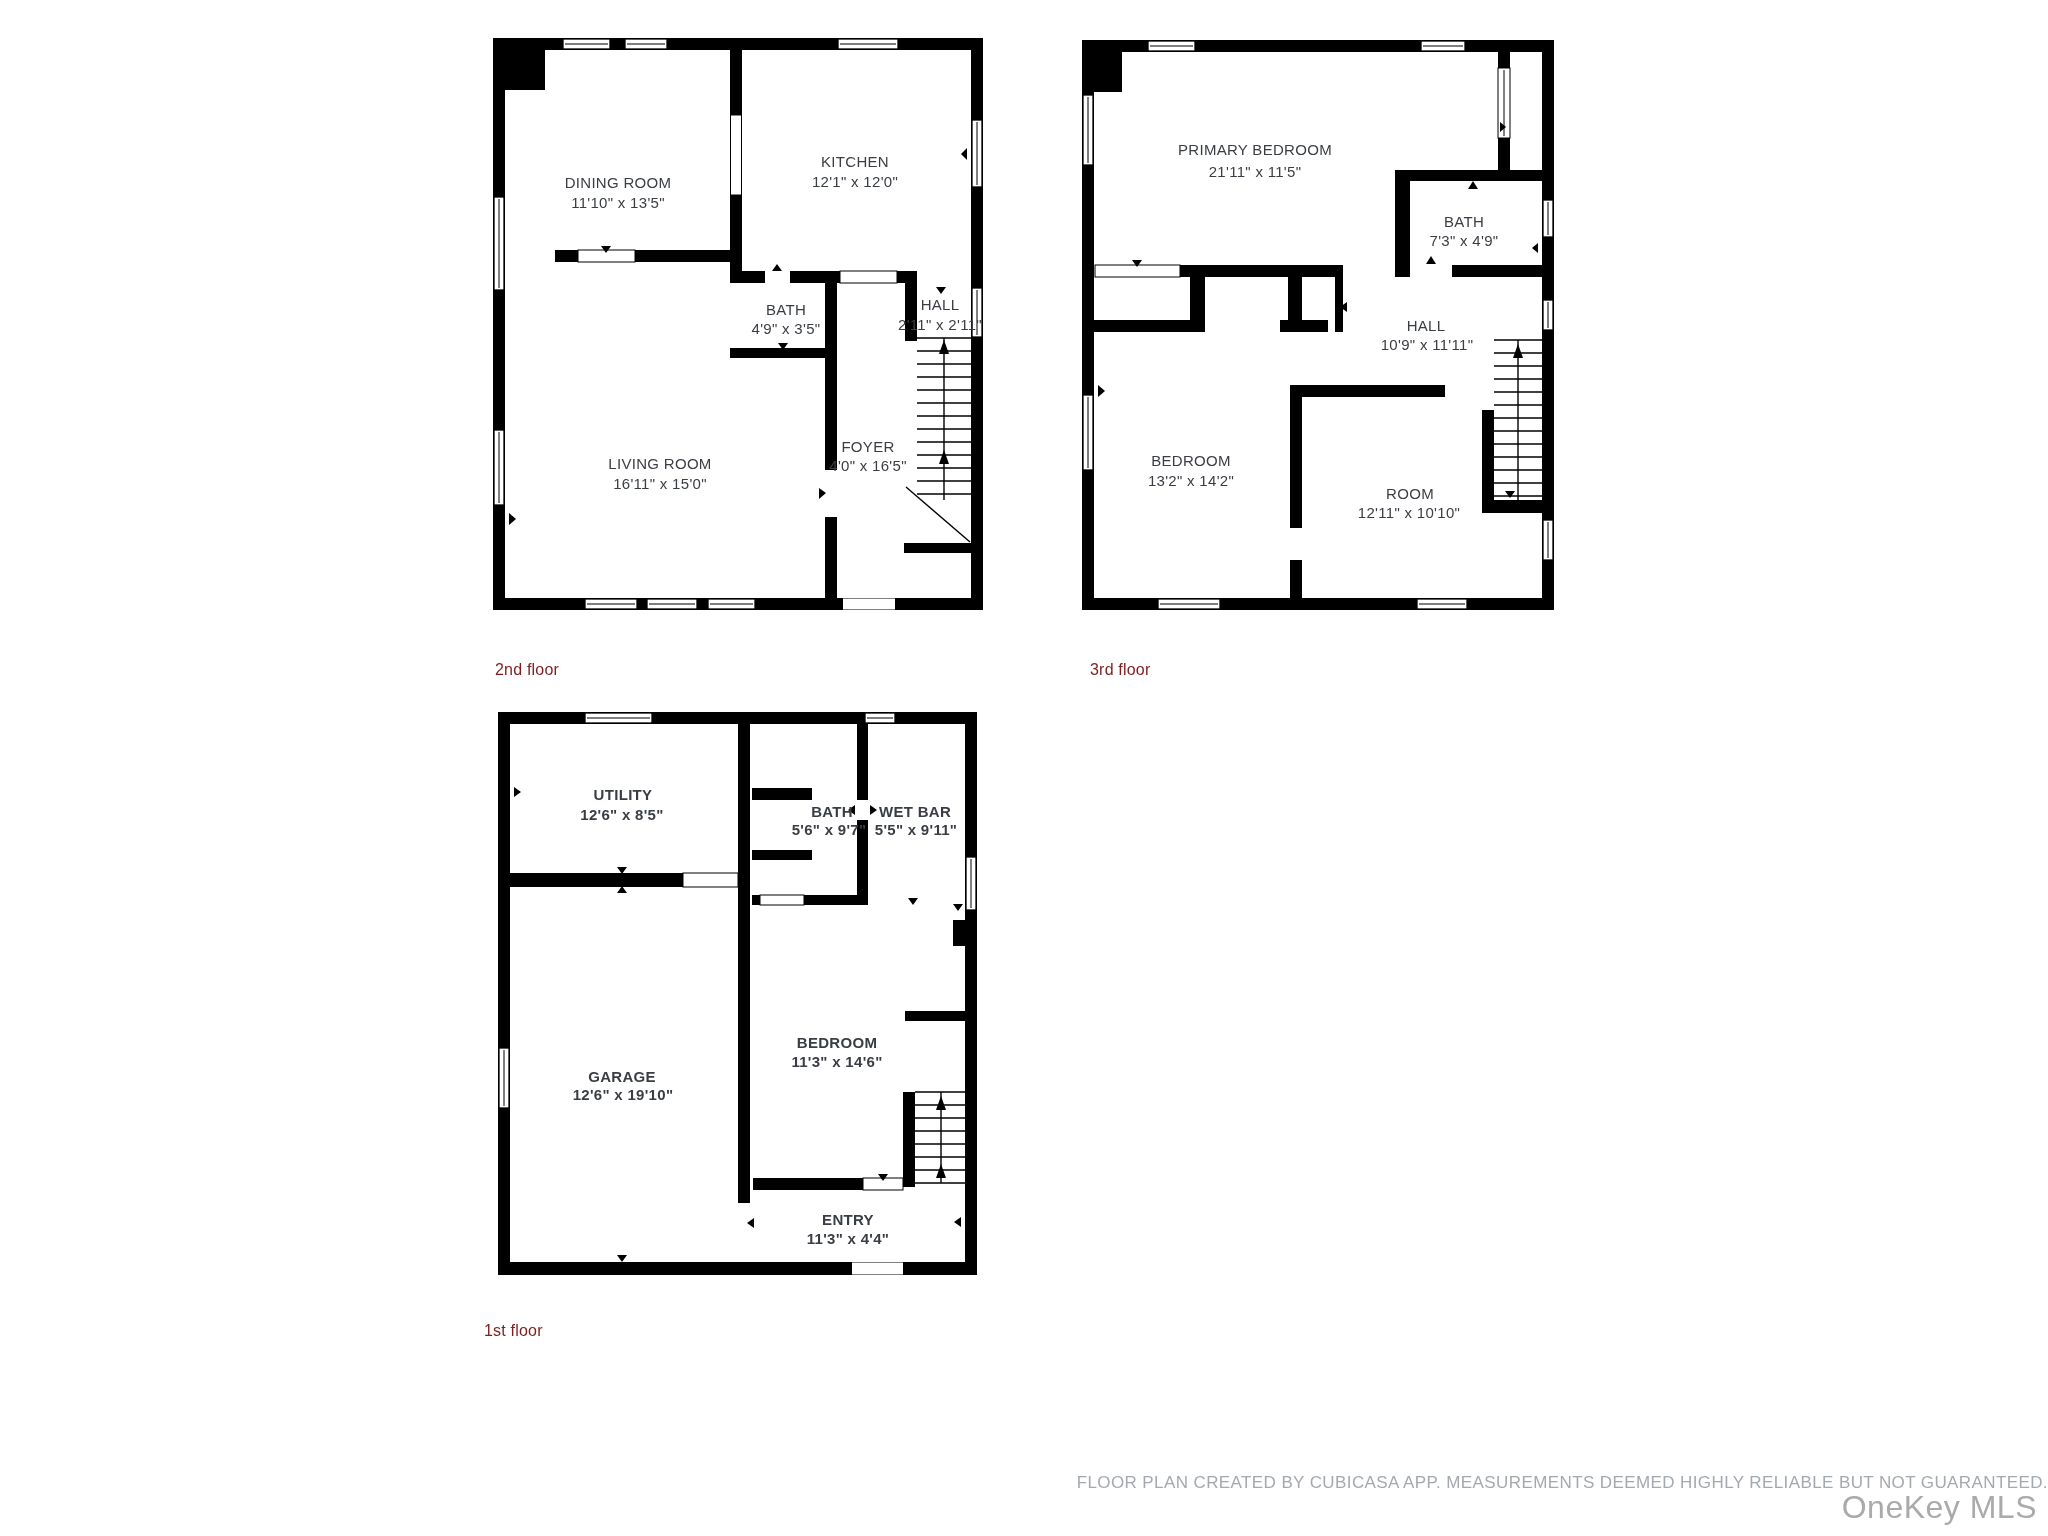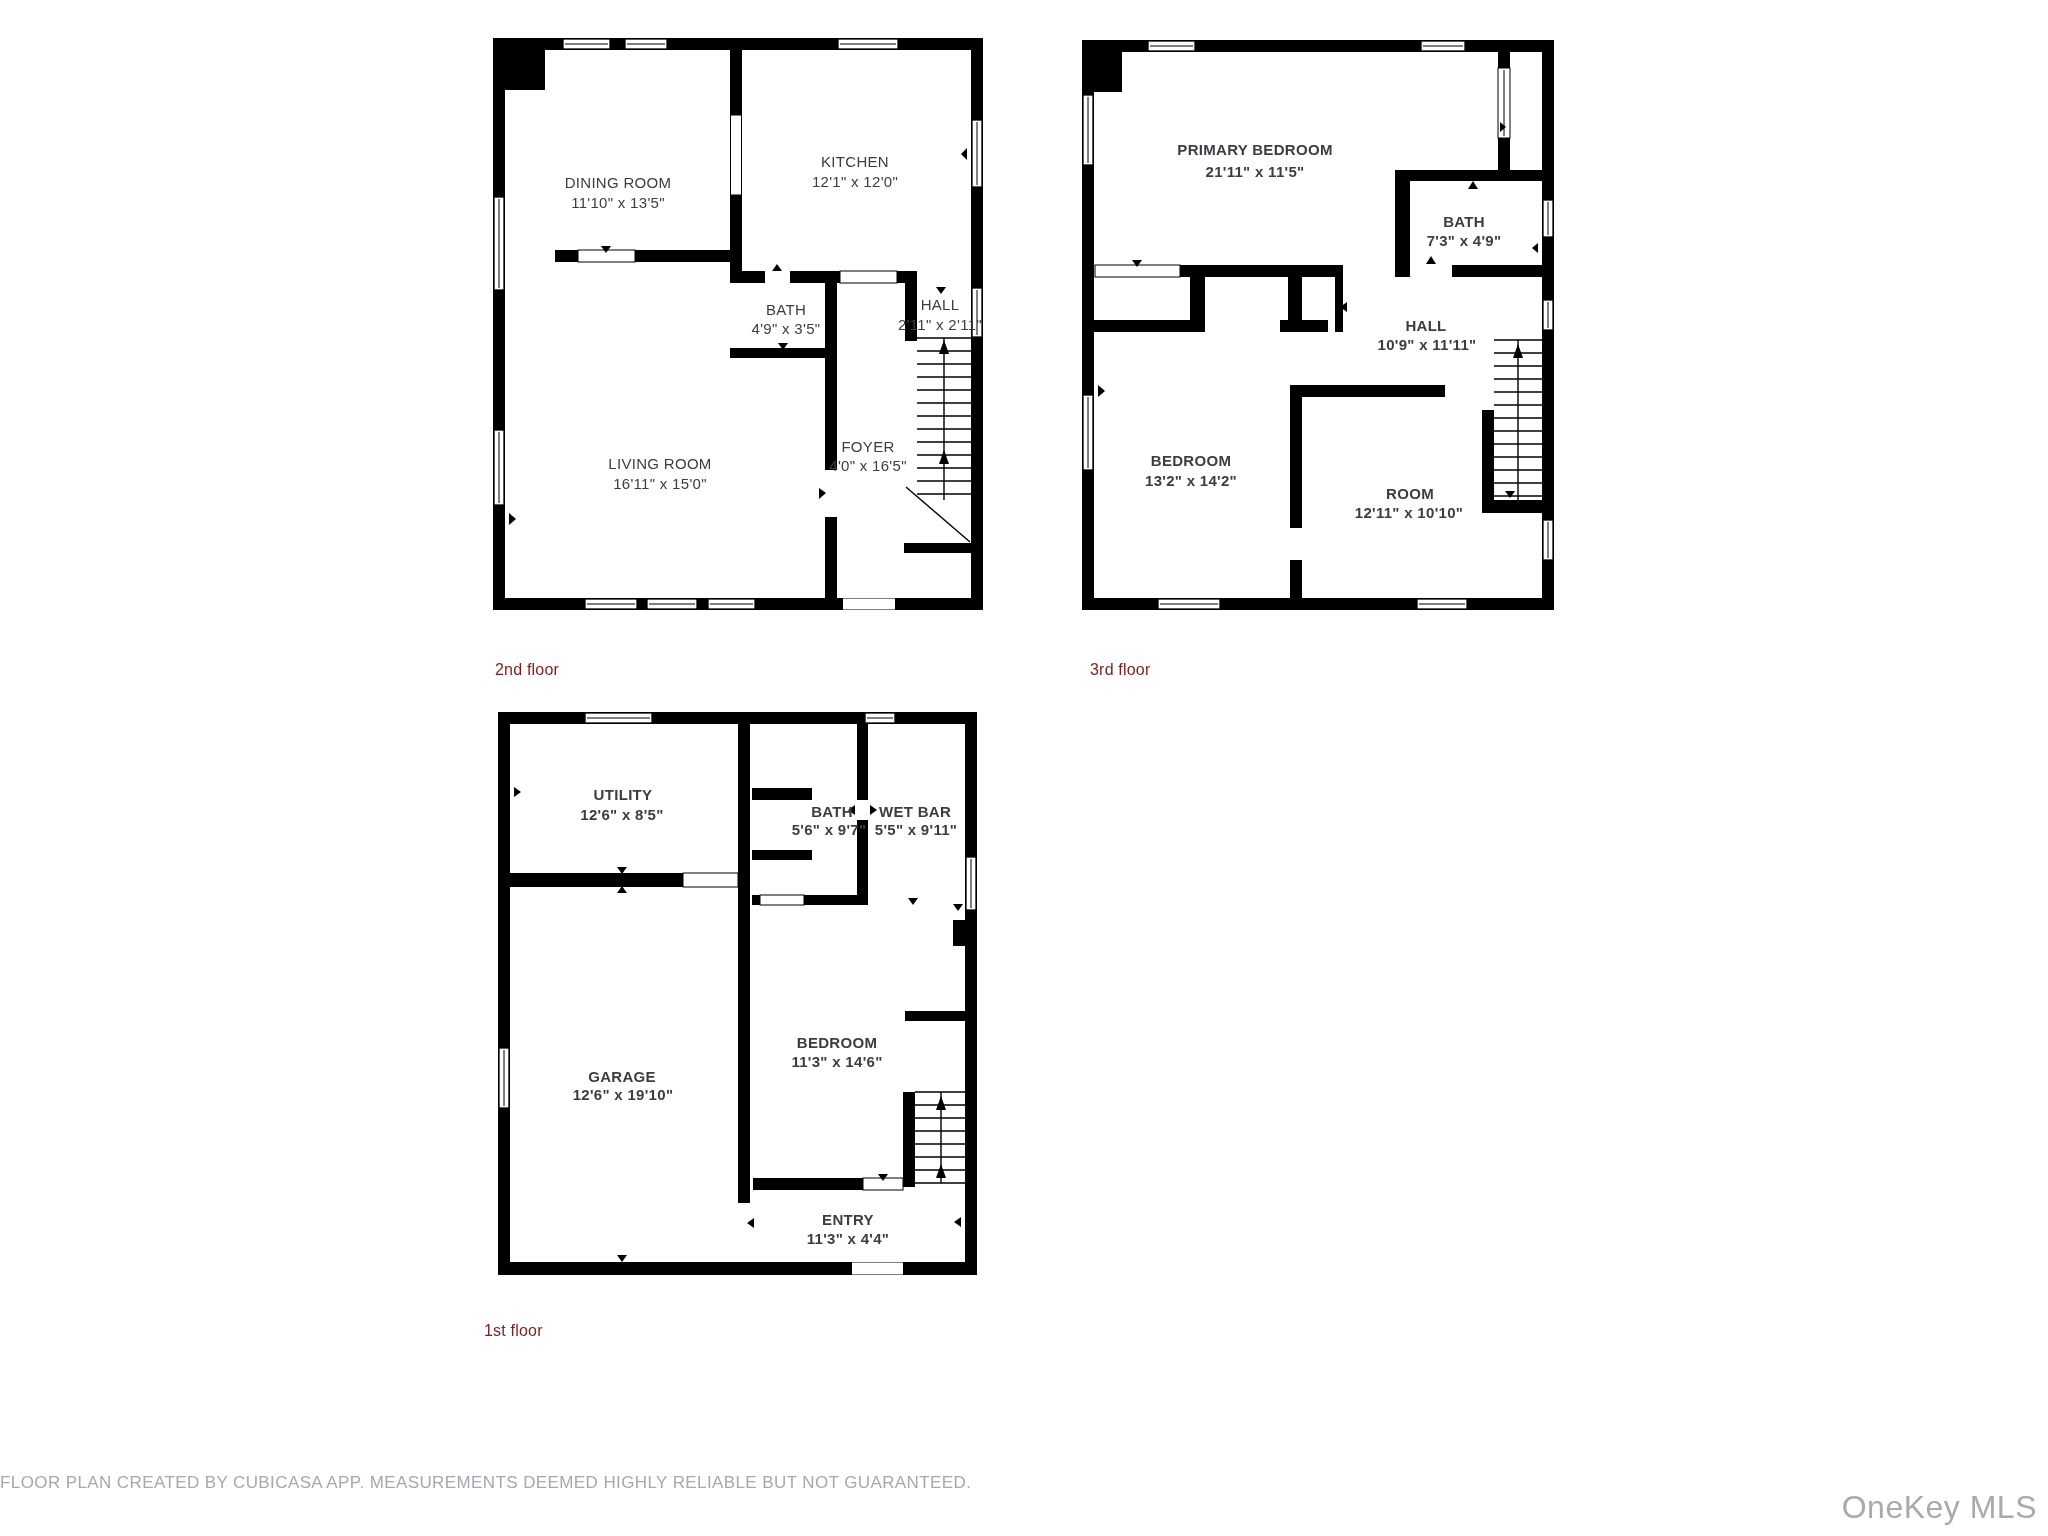--- a/index.html
+++ b/index.html
@@ -17,21 +17,21 @@
   .open{fill:#ffffff;stroke:#000000;stroke-width:1;}
   .gap{fill:#ffffff;stroke:none;}
   .win{fill:#ffffff;stroke:#000000;stroke-width:1.3;}
   .winline{stroke:#000000;stroke-width:1;}
   .tread{stroke:#000000;stroke-width:1.4;fill:none;}
   .marker{fill:#000000;stroke:none;}
   .floor-label{
     position:absolute;font-size:16px;color:#7f1d1d;letter-spacing:0.2px;
   }
   .footer{
-    position:absolute;left:0;top:1473px;width:100%;text-align:left;
+    position:absolute;left:0;top:1473px;width:100%;text-align:right;
     font-size:17px;letter-spacing:0.4px;color:#a4a9af;
   }
   .watermark{
     position:absolute;right:11px;top:1489px;font-size:32px;color:#aaaaaa;
     letter-spacing:0.5px;
   }
 </style>
 </head>
 <body>
 
@@ -124,21 +124,21 @@
       <text x="447" y="272">HALL</text>
       <text x="447" y="292">2'11" x 2'11"</text>
       <text x="167" y="431">LIVING ROOM</text>
       <text x="167" y="451">16'11" x 15'0"</text>
       <text x="375" y="414">FOYER</text>
       <text x="375" y="433">4'0" x 16'5"</text>
     </g>
   </svg>
 </div>
 
-<div class="plan" style="left:1082px;top:40px;width:466px;height:570px;font-weight:bold;">
+<div class="plan" style="left:1082px;top:40px;width:466px;height:570px;">
   <svg width="472" height="570" viewBox="0 0 472 570">
     <g>
       <rect class="wall" x="0" y="0" width="472" height="12"></rect>
       <rect class="wall" x="0" y="558" width="472" height="12"></rect>
       <rect class="wall" x="0" y="0" width="12" height="570"></rect>
       <rect class="wall" x="460" y="0" width="12" height="570"></rect>
       <rect class="wall" x="0" y="10" width="40" height="42"></rect>
       <rect class="wall" x="98" y="225" width="163" height="12"></rect>
       <rect class="wall" x="370" y="225" width="102" height="12"></rect>
       <rect class="wall" x="313" y="130" width="159" height="11"></rect>

